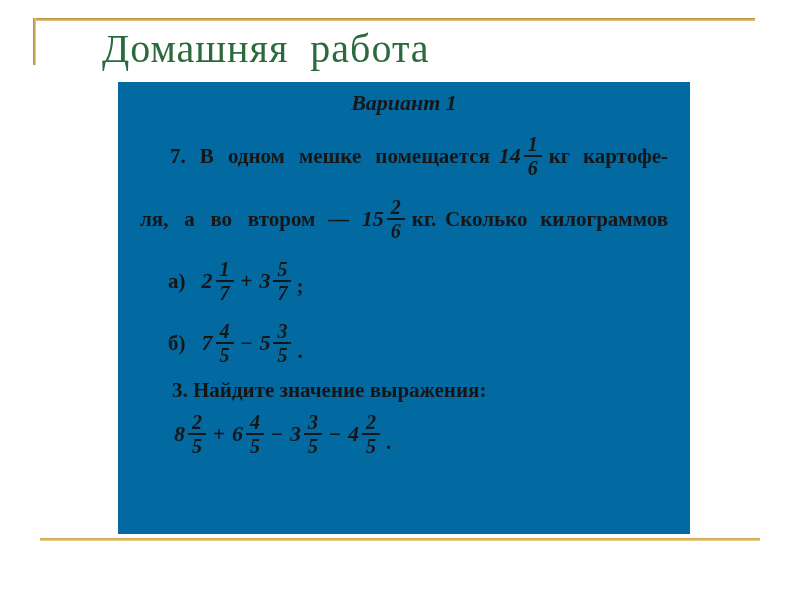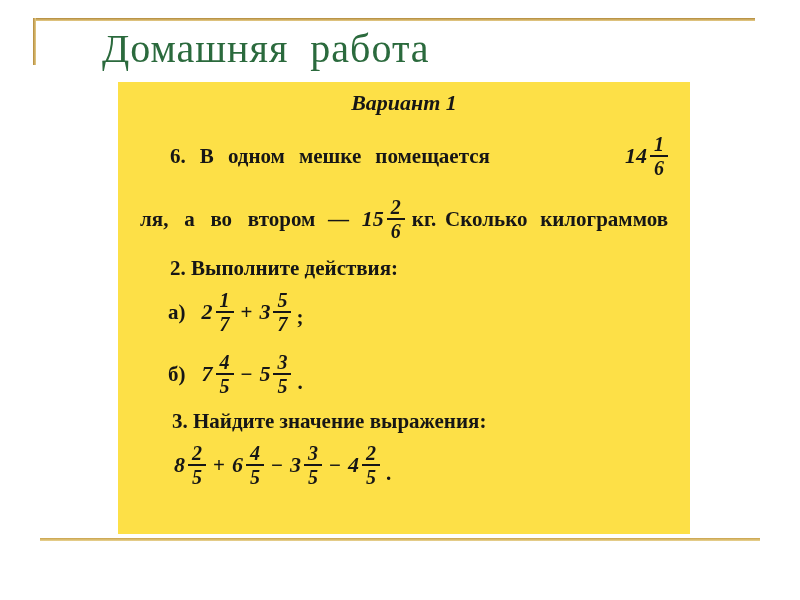--- a/index.html
+++ b/index.html
@@ -16,21 +16,21 @@
     background:linear-gradient(#c9a24b,#e9d494);}
   
   .slide-title{
     position:absolute;left:102px;top:28px;
     font-size:40px;line-height:42px;color:#2b6a3d;
     white-space:pre;letter-spacing:1px;
   }
   
   .ws{
     position:absolute;left:118px;top:82px;width:572px;height:452px;
-    background:#fde047;color:#161616;font-weight:bold;
+    background:#0369a1;color:#161616;font-weight:bold;
     padding:8px 22px;box-sizing:border-box;font-size:21px;
   }
   .variant{font-size:22px;font-style:italic;text-align:center;margin:0 0 14px 0;}
   .row{display:flex;align-items:center;}
   .j{justify-content:space-between;}
   .line1{padding-left:30px;height:52px;margin-bottom:12px;}
   .line2{height:50px;margin-bottom:12px;}
   .line3{padding-left:6px;margin-bottom:8px;word-spacing:0.25em;}
   .ptitle{padding-left:30px;margin-bottom:6px;}
   .ptitle3{padding-left:32px;margin:0 0 5px 0;}
@@ -61,50 +61,50 @@
 <div class="rule-corner"></div>
 <div class="rule-bottom"></div>
 
 <div class="slide-title">Домашняя  работа</div>
 
 <div class="ws">
 
   <div class="variant">Вариант 1</div>
 
   <div class="row j line1">
-    <span class="ws-text">6. В одном мешке помещается</span>
+    <span class="ws-text">7. В одном мешке помещается</span>
     <span class="group">
       <span class="mixed">
         <span class="whole">14</span>
         <span class="frac">
           <span class="num">1</span>
           <span class="den">6</span>
         </span>
       </span>
+      <span class="unit">кг картофе-</span>
     </span>
   </div>
 
   <div class="row j line2">
     <span class="ws-text2">ля, а во втором</span>
     <span class="dash">—</span>
     <span class="group">
       <span class="mixed">
         <span class="whole">15</span>
         <span class="frac">
           <span class="num">2</span>
           <span class="den">6</span>
         </span>
       </span>
       <span class="unit">кг.</span>
     </span>
     <span class="ws-text3">Сколько килограммов</span>
   </div>
 
 
-  <div class="ptitle">2. Выполните действия:</div>
 
   <div class="row itemrow">
     <span class="itemlabel">а)</span>
     <span class="mixed">
       <span class="whole">2</span>
       <span class="frac">
         <span class="num">1</span>
         <span class="den">7</span>
       </span>
     </span>

